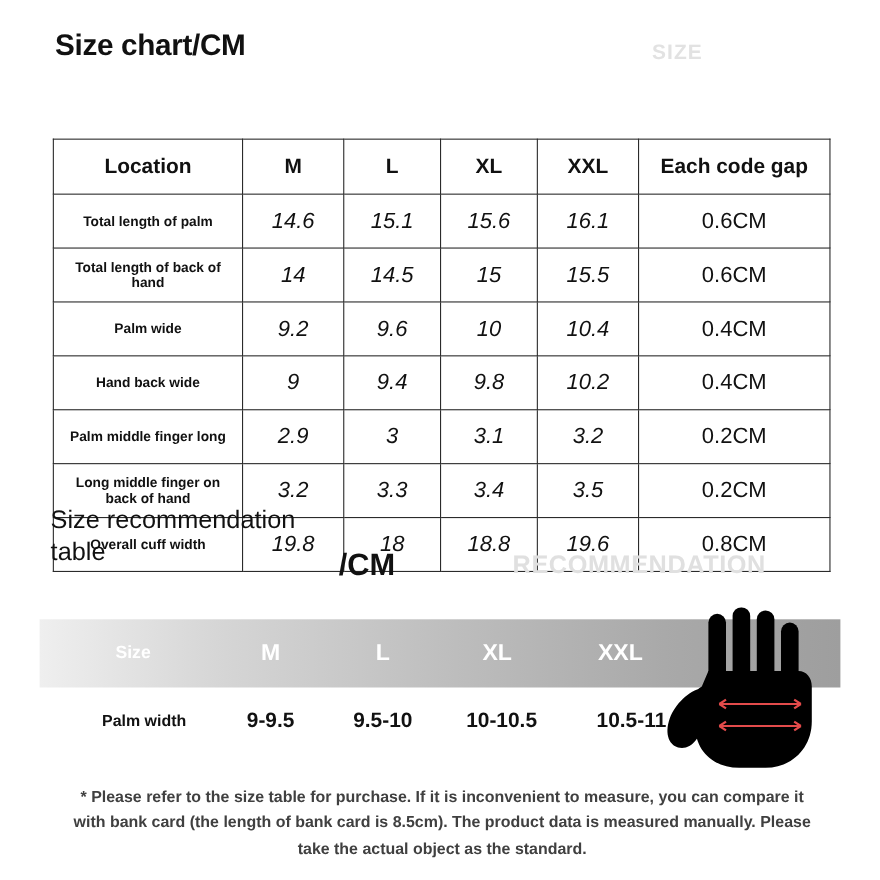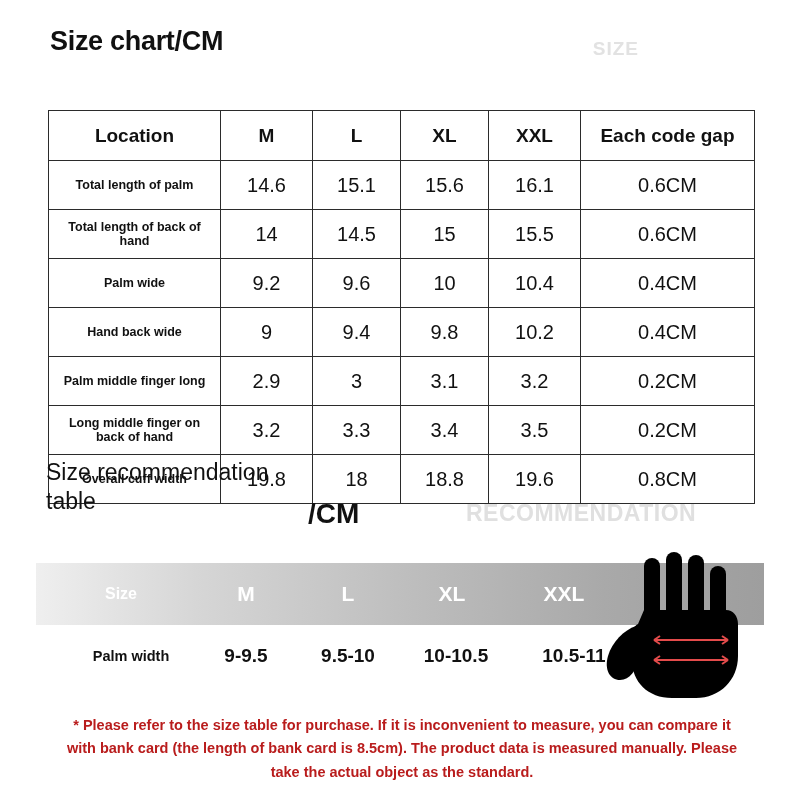--- a/index.html
+++ b/index.html
@@ -54,20 +54,21 @@
   .table-wrap {
     position: absolute;
     left: 48px;
     top: 110px;
     width: 706px;
   }
   table.size {
     border-collapse: collapse;
     width: 706px;
     table-layout: fixed;
+    margin-top: 16px;
   }
   table.size td {
     border: 1px solid #2b2b2b;
     text-align: center;
     vertical-align: middle;
     padding: 0;
     height: 44px;
     font-size: 19px;
     color: #111;
   }
@@ -82,20 +83,21 @@
     line-height: 1.15;
     padding: 2px 4px;
   }
   table.size tr.head td.loc {
     font-size: 19px;
     font-weight: bold;
   }
   table.size td.val {
     font-size: 20px;
     font-weight: normal;
+    font-style: italic;
   }
   table.size td.gap {
     font-size: 20px;
   }
   table.size tr.head td.gap {
     font-size: 19px;
     font-weight: bold;
   }
 
   
@@ -192,21 +194,21 @@
 
   
   .note {
     position: absolute;
     left: 64px;
     top: 714px;
     width: 676px;
     font-size: 14.5px;
     font-weight: bold;
     line-height: 1.62;
-    color: #b91c1c;
+    color: #404040;
     text-align: center;
   }
 </style>
 </head>
 <body>
 
 <div class="page">
 
   <div class="sec1-head">
     <div class="sec1-title">Size chart/CM</div>

